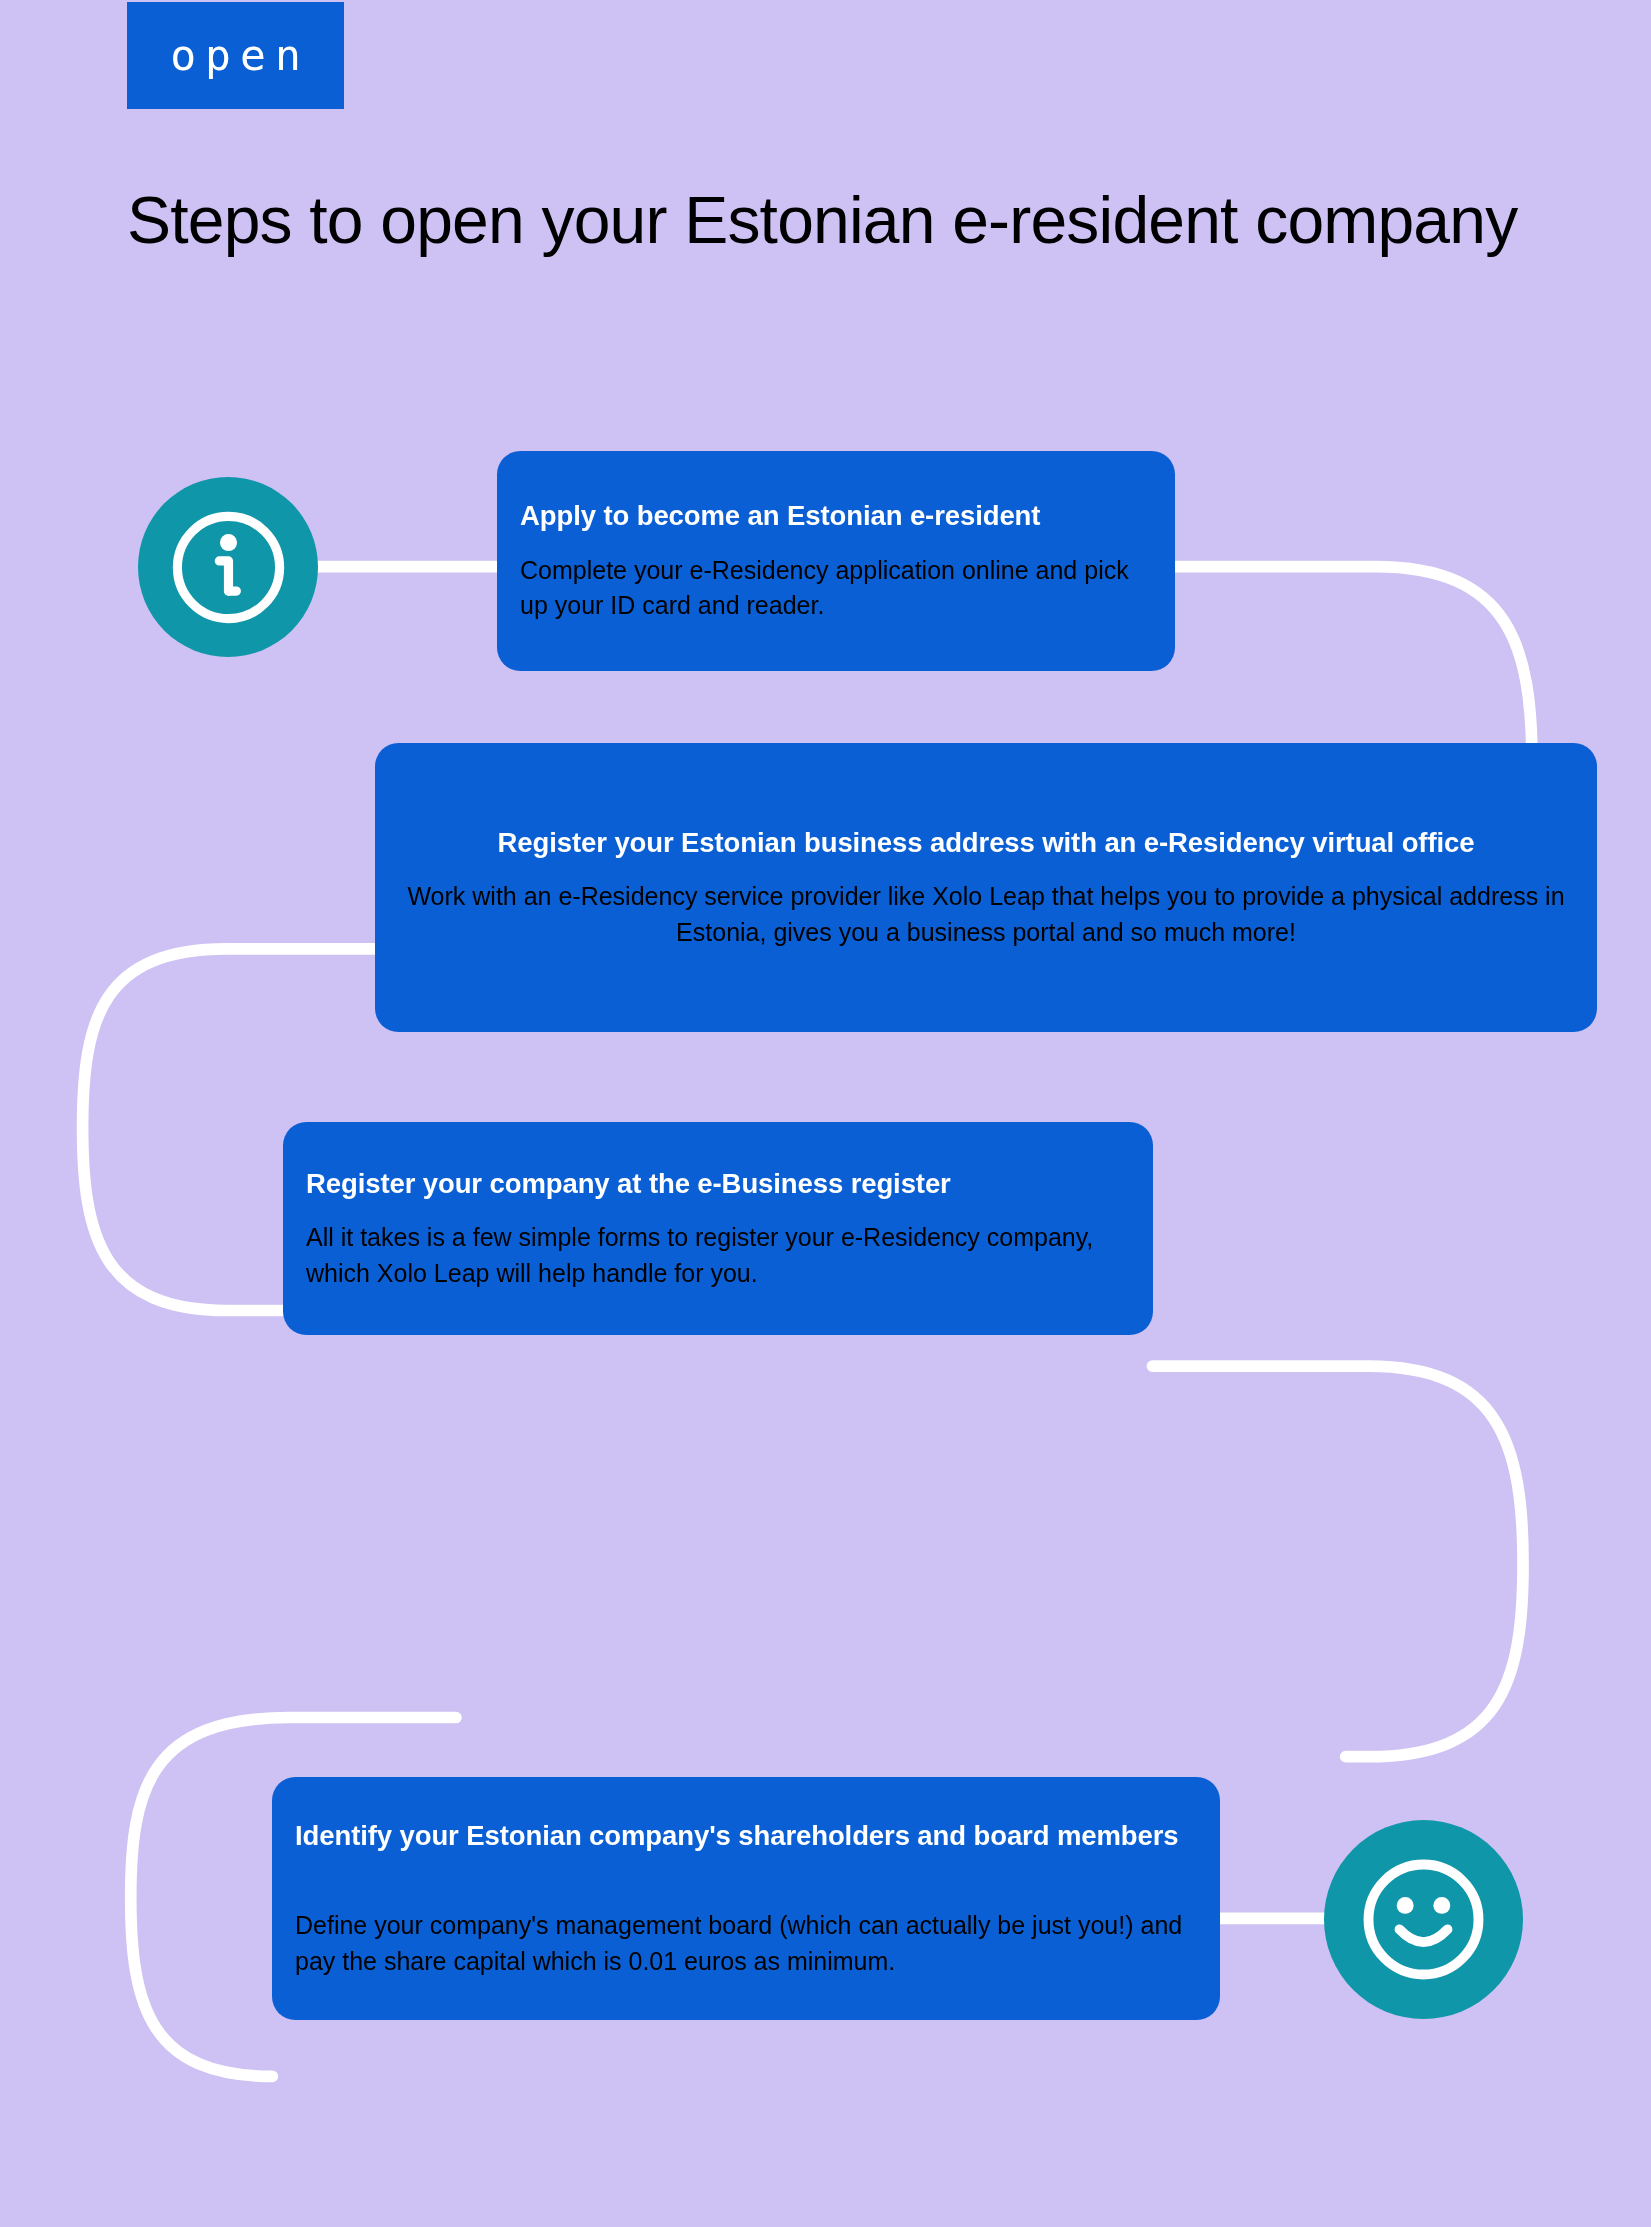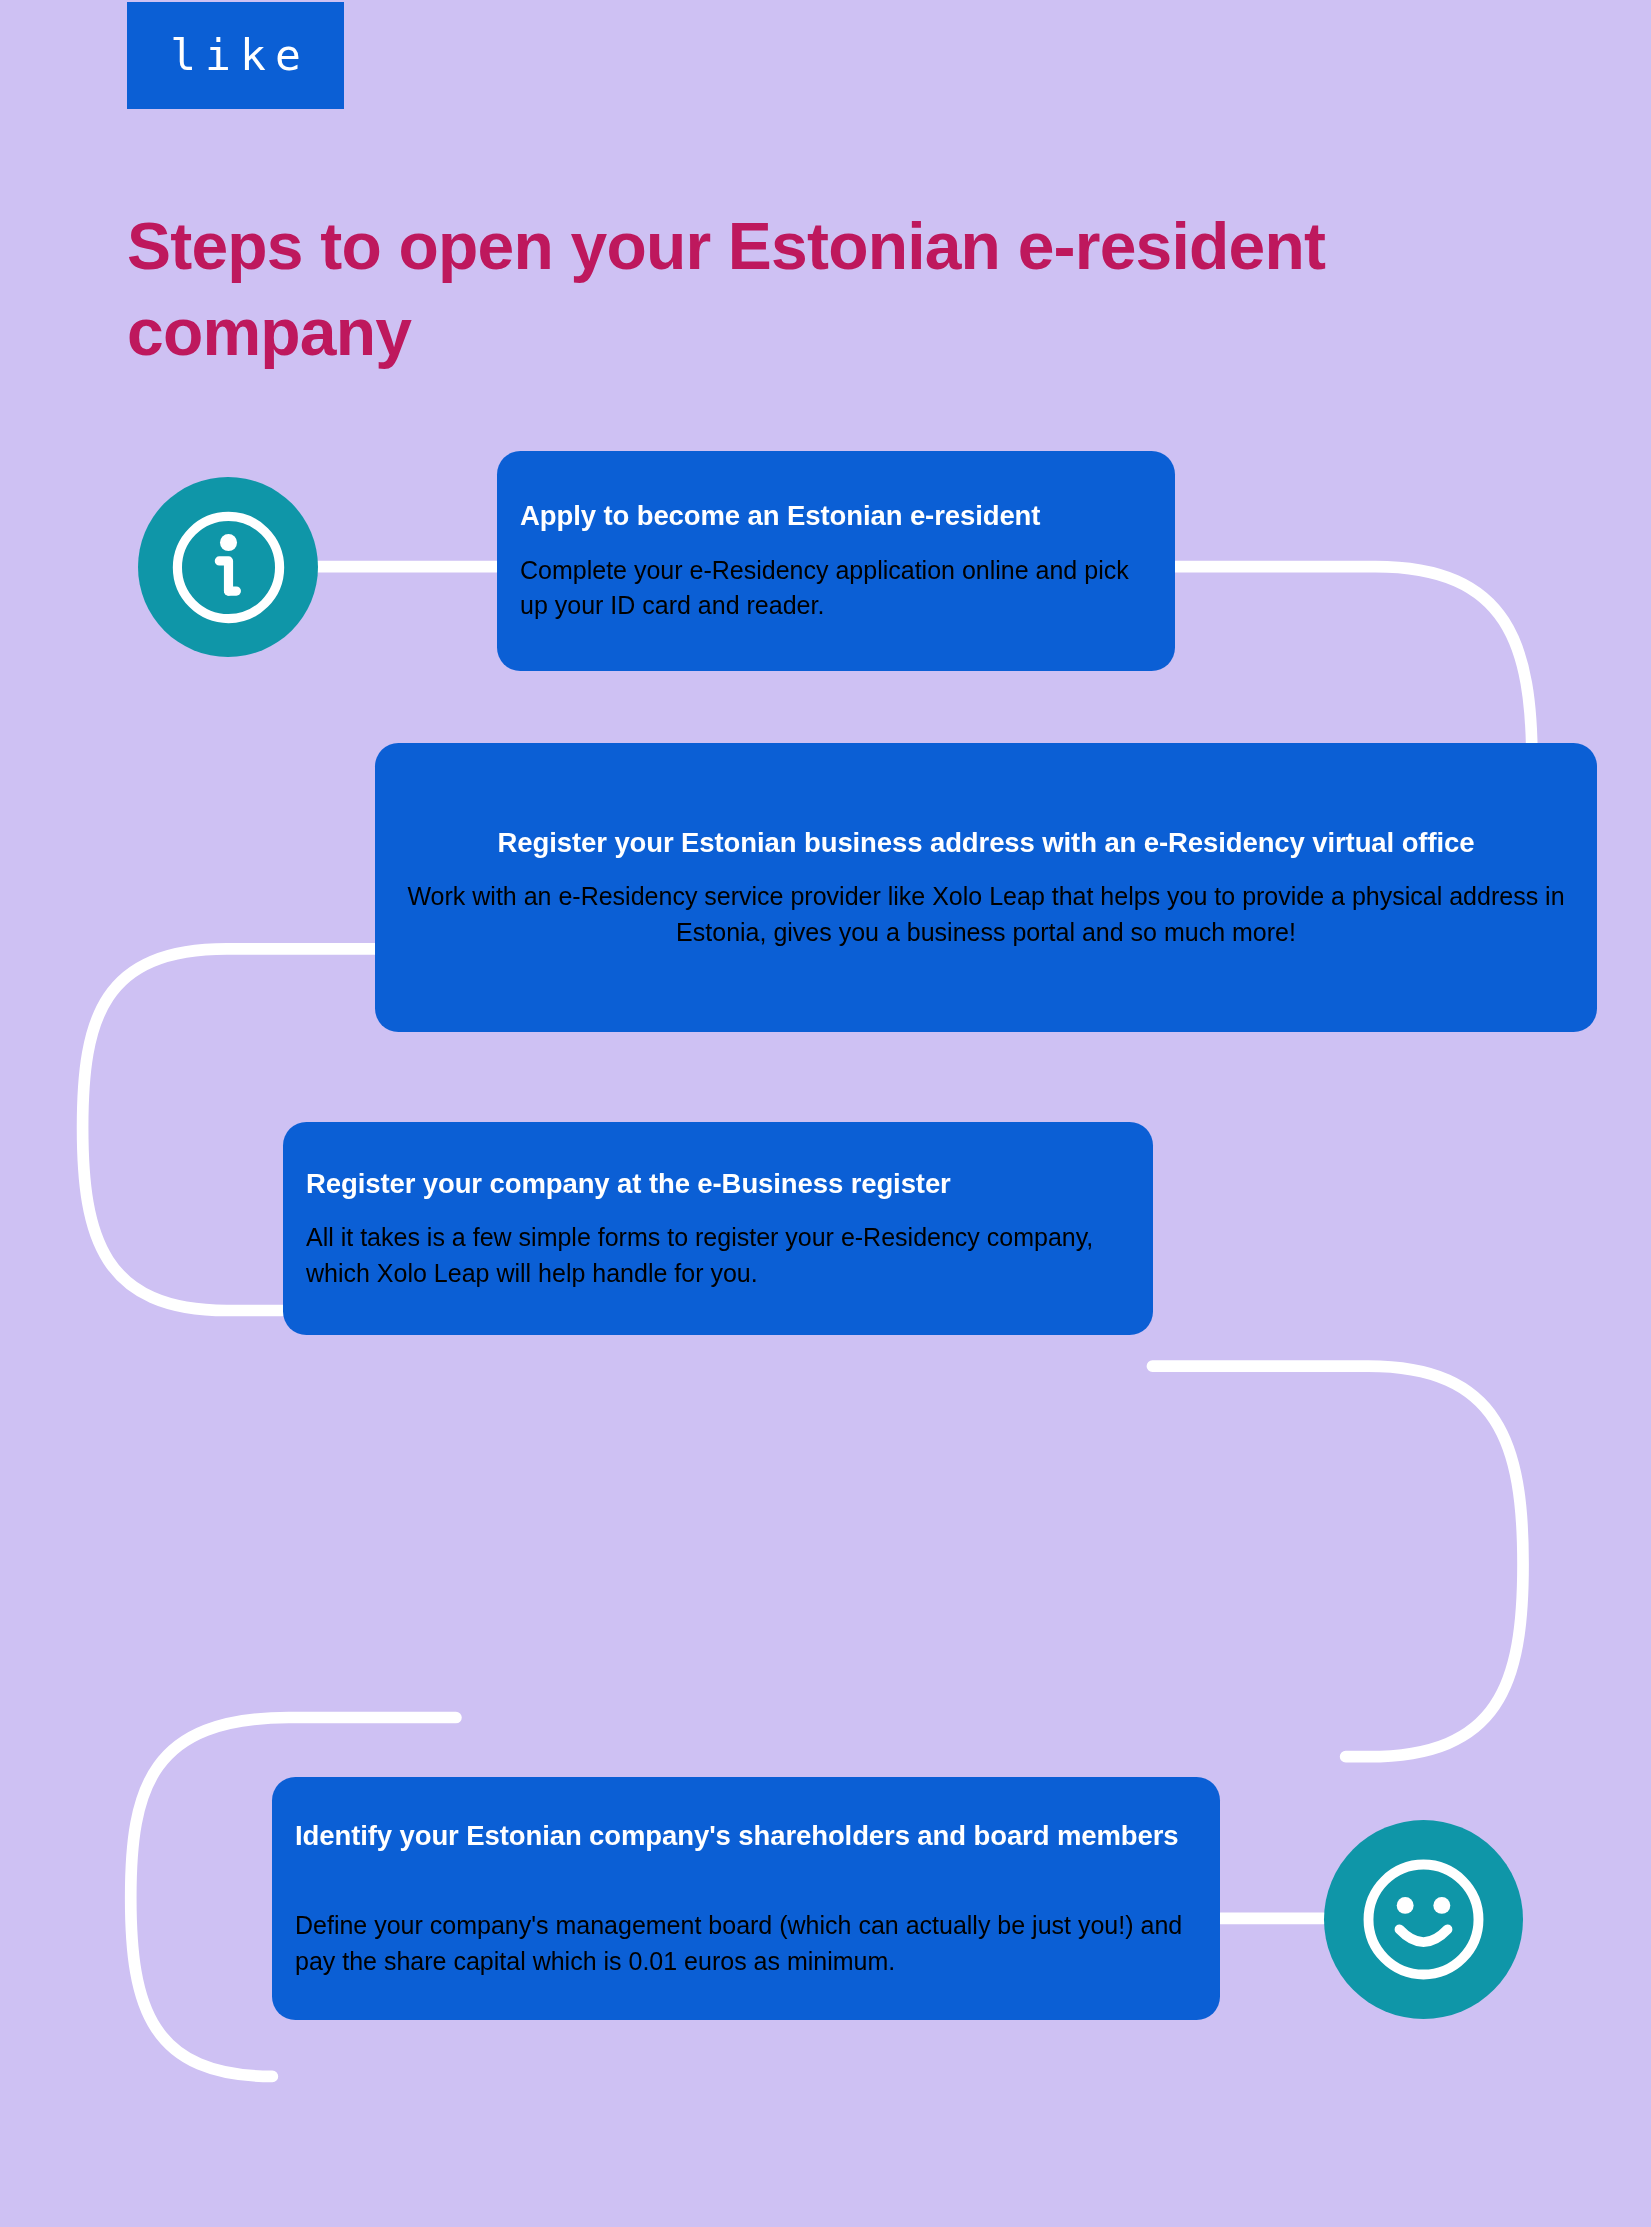--- a/index.html
+++ b/index.html
@@ -38,25 +38,25 @@
     font-weight: 400;
     letter-spacing: 9px;
     text-indent: 9px;
     line-height: 1;
   }
 
   
   #page-title {
     position: absolute;
     left: 127px;
-    top: 160px;
+    top: 134px;
     width: 1417px;
-    color: #be185d;
+    color: #000000;
     font-size: 66px;
-    font-weight: 700;
+    font-weight: 400;
     line-height: 1.30;
     letter-spacing: -0.8px;
   }
 
   
   #connectors {
     position: absolute;
     left: 0; top: 0;
     width: 1651px;
     height: 2227px;
@@ -111,21 +111,21 @@
   #icon-info   { left: 138px;  top: 477px;  width: 180px; height: 180px; }
   #icon-smiley { left: 1324px; top: 1820px; width: 199px; height: 199px; }
   .teal-icon svg { display: block; }
 </style>
 </head>
 <body>
 
 <div id="poster">
 
   <div id="logo-block">
-    <span id="logo-text">like</span>
+    <span id="logo-text">open</span>
   </div>
 
   <h1 id="page-title">Steps to open your Estonian e-resident company</h1>
 
   <svg id="connectors" viewBox="0 0 2401 3239" width="1651" height="2227" xmlns="http://www.w3.org/2000/svg">
     <g fill="none" stroke="#ffffff" stroke-width="17" stroke-linecap="round">
 
       <path d="M 462 824 L 722 824"></path>
 
       <path d="M 1708 824 L 2000 824 C 2195 824 2228 940 2228 1110

